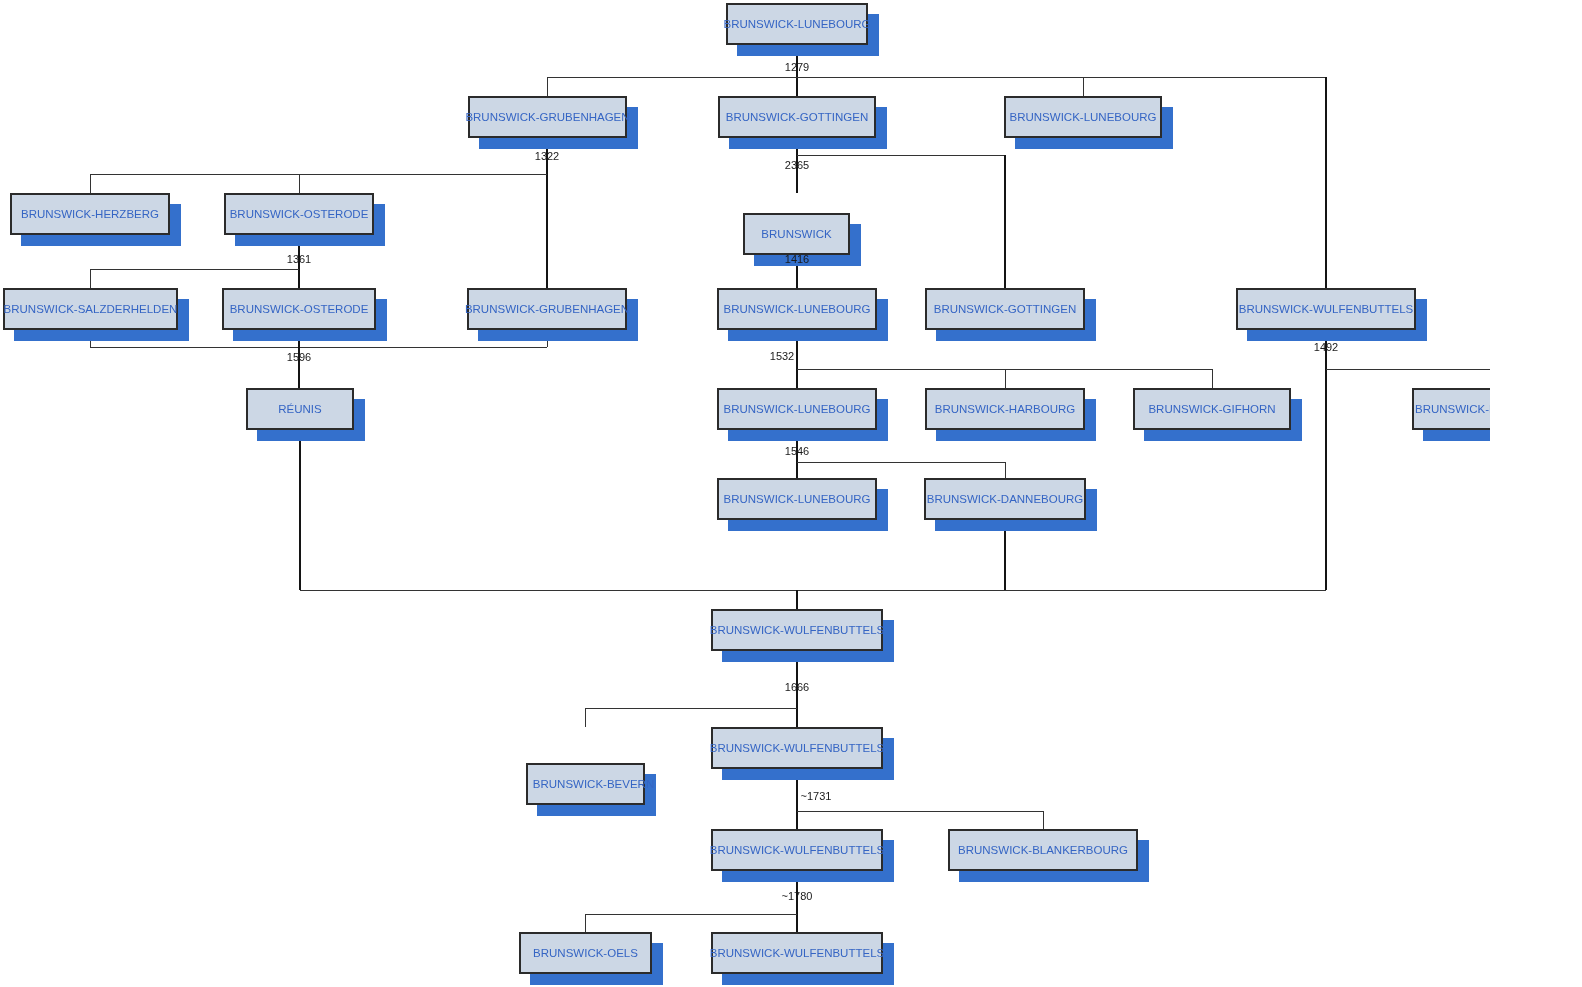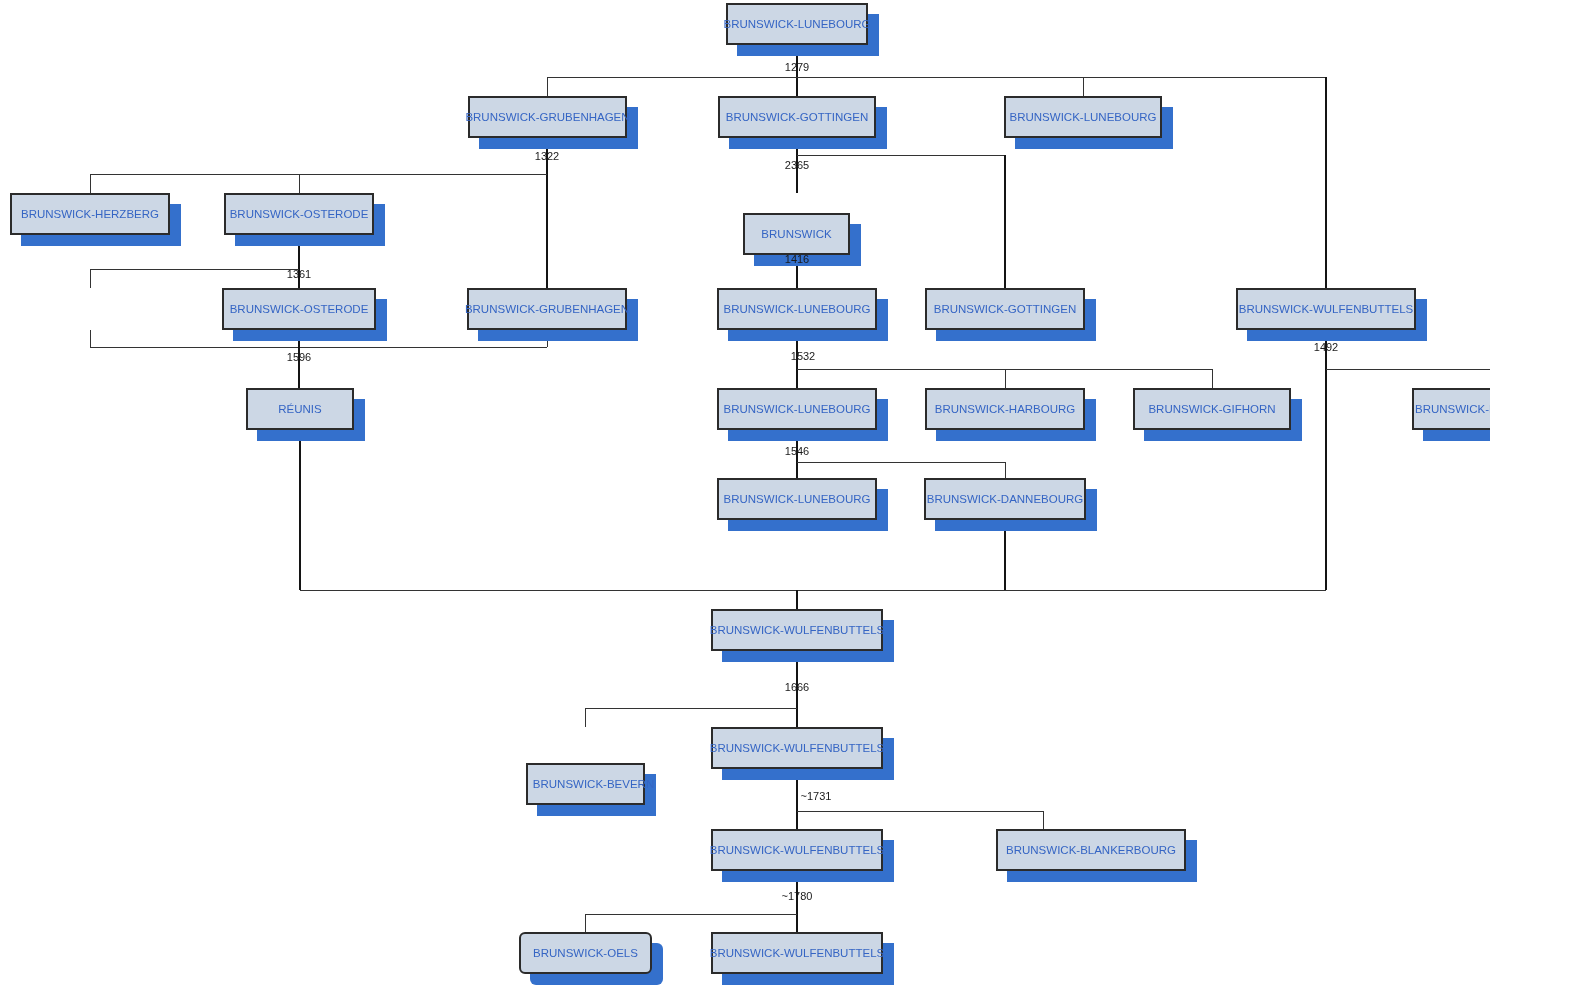--- a/index.html
+++ b/index.html
@@ -91,44 +91,45 @@
     <div class="line" style="left: 796px; top: 871px; width: 2px; height: 61px; background: rgb(20, 20, 20);"></div>
     <div class="line" style="left: 585px; top: 914px; width: 212px; height: 1px;"></div>
     <div class="line" style="left: 585px; top: 914px; width: 1px; height: 18px;"></div>
     <div class="node" style="left: 726px; top: 3px; width: 142px;">BRUNSWICK-LUNEBOURG</div>
     <div class="node" style="left: 468px; top: 96px; width: 159px;">BRUNSWICK-GRUBENHAGEN</div>
     <div class="node" style="left: 718px; top: 96px; width: 158px;">BRUNSWICK-GOTTINGEN</div>
     <div class="node" style="left: 1004px; top: 96px; width: 158px;">BRUNSWICK-LUNEBOURG</div>
     <div class="node" style="left: 10px; top: 193px; width: 160px;">BRUNSWICK-HERZBERG</div>
     <div class="node" style="left: 224px; top: 193px; width: 150px;">BRUNSWICK-OSTERODE</div>
     <div class="node" style="left: 743px; top: 193px; width: 107px; margin-top: 20px;">BRUNSWICK</div>
+    <div class="node" style="left: 3px; top: 288px; width: 175px;">BRUNSWICK-SALZDERHELDEN</div>
     <div class="node" style="left: 222px; top: 288px; width: 154px;">BRUNSWICK-OSTERODE</div>
     <div class="node" style="left: 467px; top: 288px; width: 160px;">BRUNSWICK-GRUBENHAGEN</div>
     <div class="node" style="left: 717px; top: 288px; width: 160px;">BRUNSWICK-LUNEBOURG</div>
     <div class="node" style="left: 925px; top: 288px; width: 160px;">BRUNSWICK-GOTTINGEN</div>
     <div class="node" style="left: 1236px; top: 288px; width: 180px;">BRUNSWICK-WULFENBUTTELS</div>
     <div class="node" style="left: 246px; top: 388px; width: 108px;">RÉUNIS</div>
     <div class="node" style="left: 717px; top: 388px; width: 160px;">BRUNSWICK-LUNEBOURG</div>
     <div class="node" style="left: 925px; top: 388px; width: 160px;">BRUNSWICK-HARBOURG</div>
     <div class="node" style="left: 1133px; top: 388px; width: 158px;">BRUNSWICK-GIFHORN</div>
     <div class="node" style="left: 1412px; top: 388px; width: 160px;">BRUNSWICK-KALENBOURG</div>
     <div class="node" style="left: 717px; top: 478px; width: 160px;">BRUNSWICK-LUNEBOURG</div>
     <div class="node" style="left: 924px; top: 478px; width: 162px;">BRUNSWICK-DANNEBOURG</div>
     <div class="node" style="left: 711px; top: 609px; width: 172px;">BRUNSWICK-WULFENBUTTELS</div>
     <div class="node" style="left: 526px; top: 763px; width: 119px; padding-left: 16px;">BRUNSWICK-BEVERN</div>
     <div class="node" style="left: 711px; top: 727px; width: 172px;">BRUNSWICK-WULFENBUTTELS</div>
     <div class="node" style="left: 711px; top: 829px; width: 172px;">BRUNSWICK-WULFENBUTTELS</div>
-    <div class="node" style="left: 948px; top: 829px; width: 190px; margin-left: 48px;">BRUNSWICK-BLANKERBOURG</div>
-    <div class="node" style="left: 519px; top: 932px; width: 133px; border-radius: 6px;">BRUNSWICK-OELS</div>
+    <div class="node" style="left: 948px; top: 829px; width: 190px;">BRUNSWICK-BLANKERBOURG</div>
+    <div class="node" style="left: 519px; top: 932px; width: 133px;">BRUNSWICK-OELS</div>
     <div class="node" style="left: 711px; top: 932px; width: 172px;">BRUNSWICK-WULFENBUTTELS</div>
     <div class="year" style="left: 797px; top: 61px;">1279</div>
     <div class="year" style="left: 547px; top: 150px;">1322</div>
     <div class="year" style="left: 797px; top: 159px;">2365</div>
-    <div class="year" style="left: 299px; top: 268px;">1361</div>
+    <div class="year" style="left: 299px; top: 253px;">1361</div>
     <div class="year" style="left: 797px; top: 253px;">1416</div>
-    <div class="year" style="left: 803px; top: 350px;">1532</div>
+    <div class="year" style="left: 782px; top: 350px;">1532</div>
     <div class="year" style="left: 1326px; top: 341px;">1492</div>
     <div class="year" style="left: 299px; top: 351px;">1596</div>
     <div class="year" style="left: 797px; top: 445px;">1546</div>
     <div class="year" style="left: 797px; top: 681px; text-align: center;">1666</div>
     <div class="year" style="left: 797px; top: 790px; margin-left: 19px;">~1731</div>
     <div class="year" style="left: 797px; top: 890px;">~1780</div>
   </div>
 
 </body></html>

